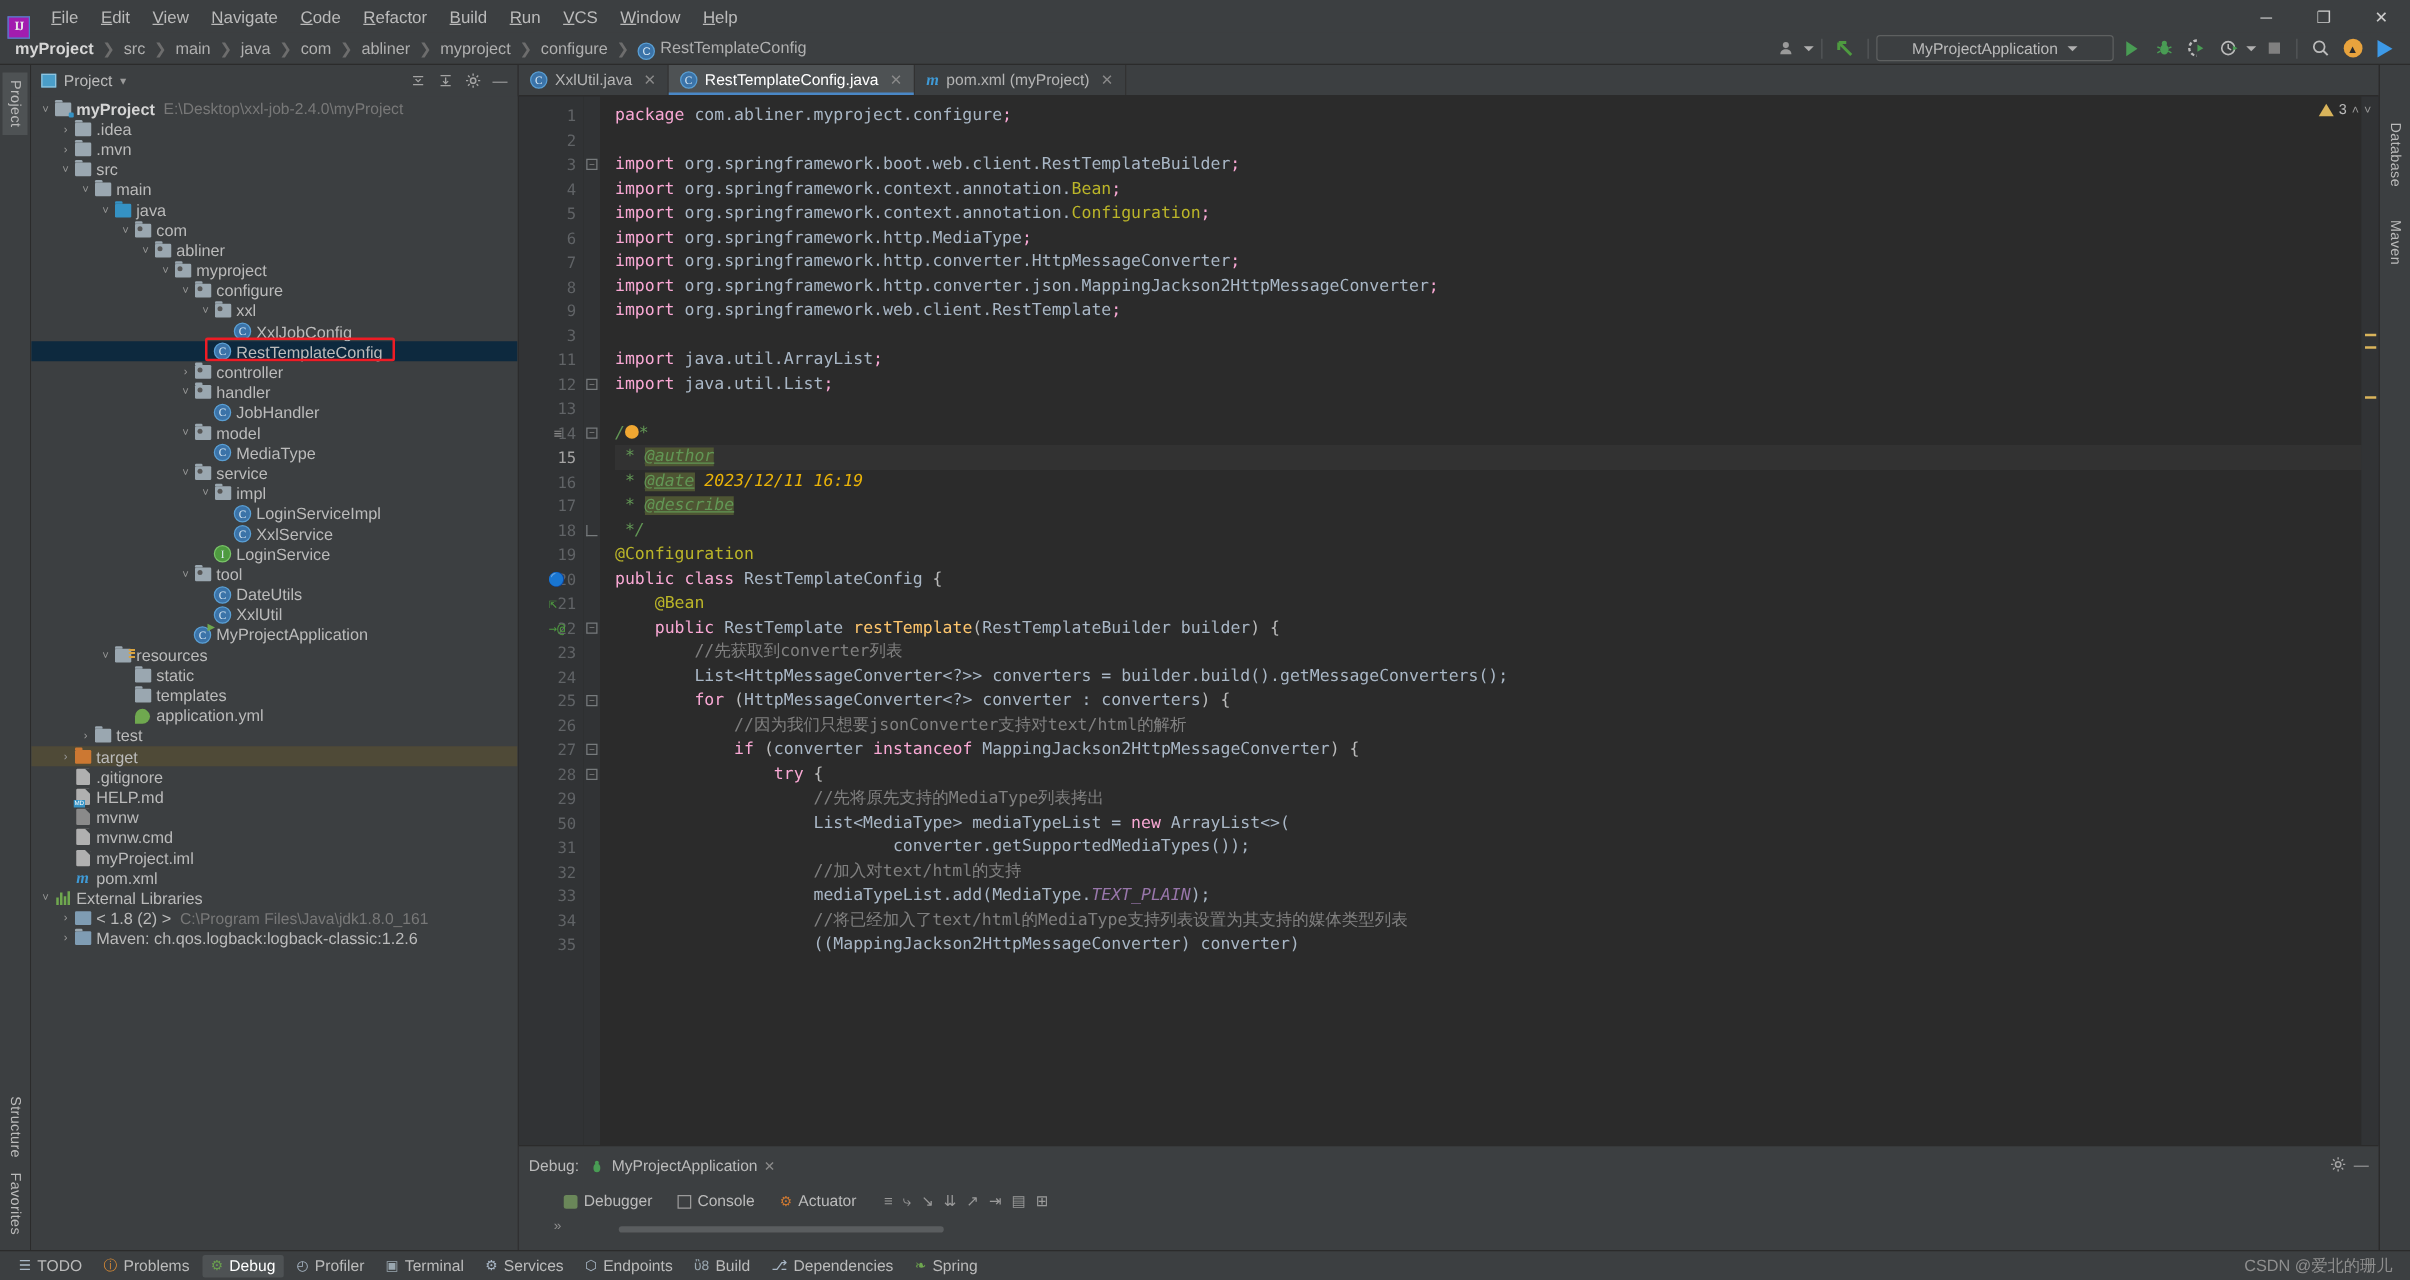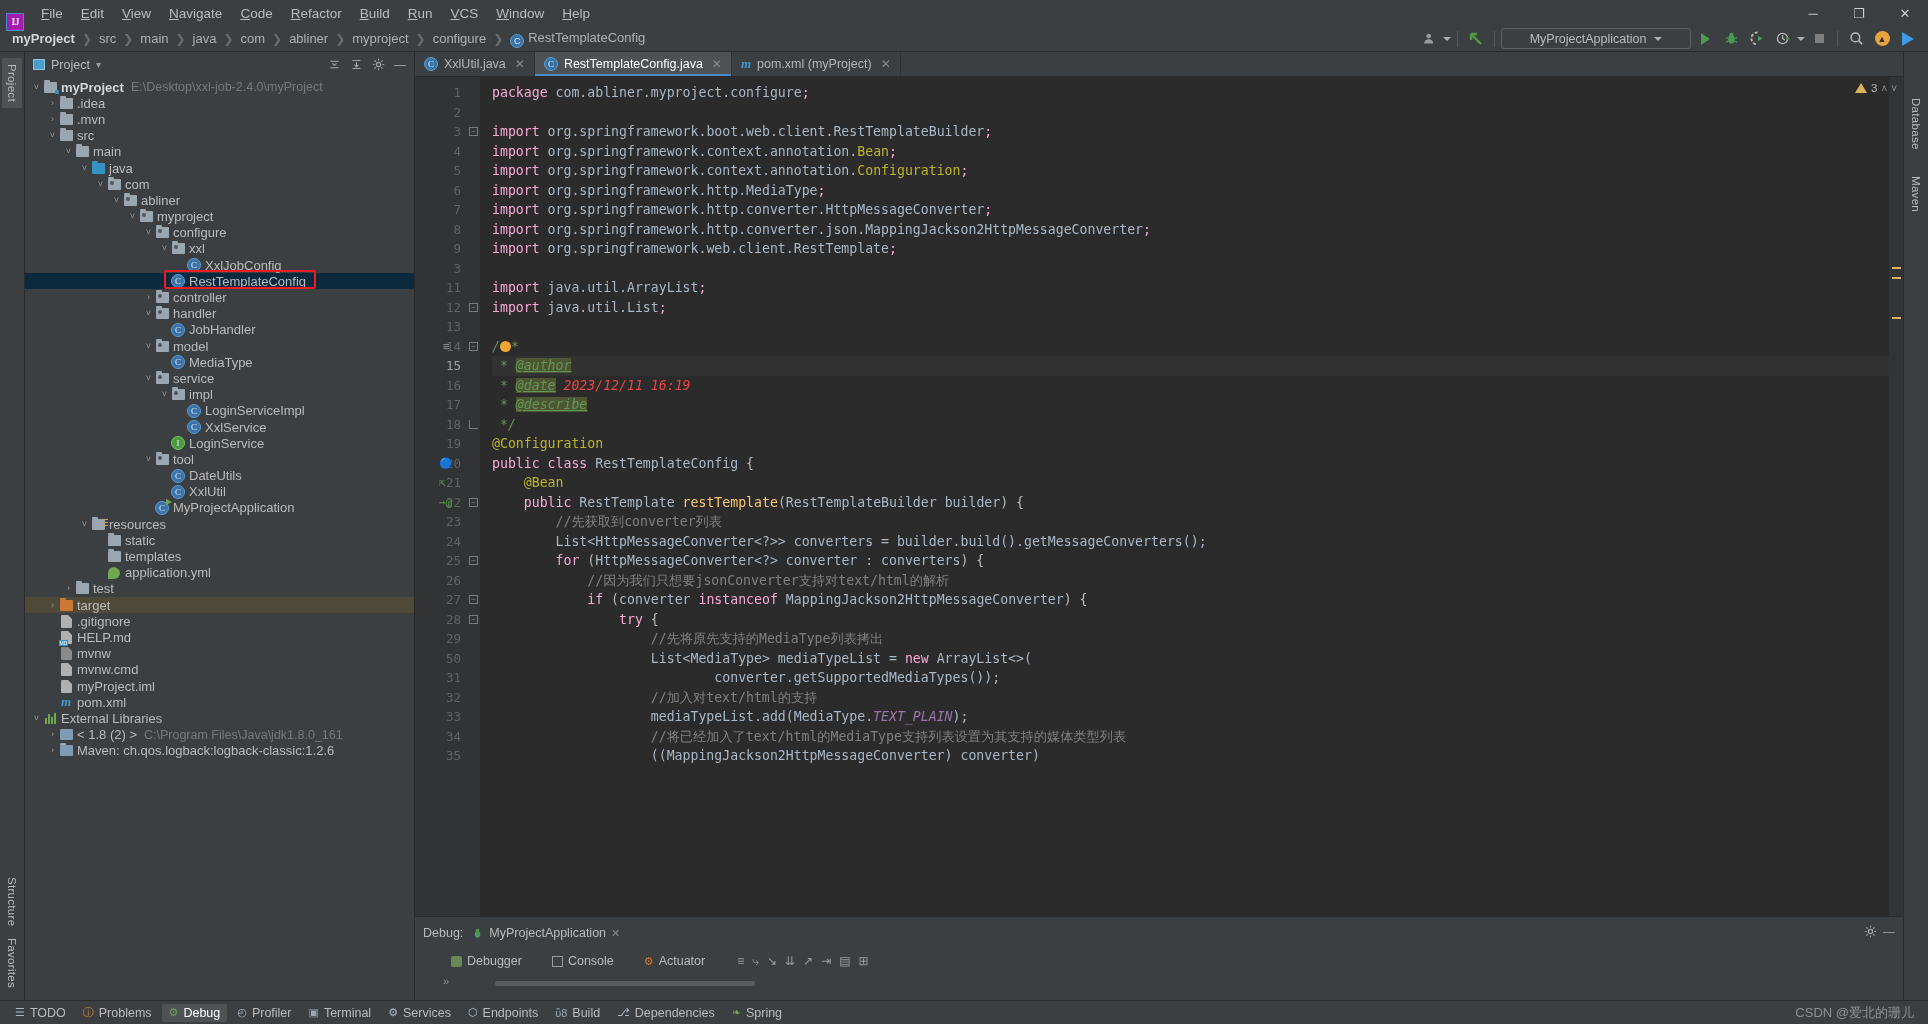--- a/index.html
+++ b/index.html
@@ -208,42 +208,42 @@
     flex: 1; padding: 6px 0 0 12px; font-family: "DejaVu Sans Mono", monospace;
     font-size: 13.2px; overflow: hidden; position: relative; white-space: pre;
   }
   .cline { height: 19.5px; line-height: 19.5px; white-space: pre; }
   .cline.hl { background: #323232; }
   .k { color: #f9a8d4; }        
   .ann { color: #bbb529; }        
   .cm { color: #808080; }       
   .jd { color: #629755; font-style: italic; }  
   .jdt { color: #629755; font-style: italic; background: #4e5533; text-decoration: underline;}
-  .jdv { color: #ef4444; font-style: italic; text-align: center; }
+  .jdv { color: #eab308; font-style: italic; text-align: center; }
   .n { color: #a9b7c6; }
   .f { color: #ffc66d; }        
   .st { color: #9876aa; font-style: italic; } 
   .bulb { display:inline-block; width:11px;height:11px;border-radius:50%;background:#f0a732; vertical-align:-1px;}
 
   .editor-right {
     position: absolute; right: 0; top: 0; bottom: 0; width: 14px; background: #313335;
   }
   .warnbar {
     position: absolute; right: 0; top: 0; height: 22px; display: flex; align-items: center;
     gap: 4px; padding-right: 6px; font-size: 11.5px; color: #bbbbbb; z-index: 5;
   }
   .warn-tri { width:0;height:0;border-left:6px solid transparent;border-right:6px solid transparent;border-bottom:10px solid #d9b45b;}
   .marker { position:absolute; right:2px; width:9px; height:2px; }
 
   
   .debugpanel { flex: 0 0 84px; background: #3c3f41; border-top: 1px solid #2b2b2b;
     display:flex; flex-direction: column; }
   .dp-head { height: 22px; display:flex; align-items:center; padding:16px 8px; font-size:12.5px; gap:8px;}
   .dp-head .r { margin-left:auto; display:flex; gap:6px; color:#a0a0a0; font-size:12px;}
-  .dp-tabs { height: 24px; display:flex; align-items:center; padding-left:28px; gap:14px; font-size:12.5px;}
+  .dp-tabs { height: 24px; display:flex; align-items:center; padding-left:28px; gap:4px; font-size:12.5px;}
   .dtab { display:flex; align-items:center; gap:5px; padding:2px 8px; color:#bbbbbb; border-radius:2px;}
   .dp-tools { display:flex; align-items:center; gap:8px; margin-left:10px; color:#9a9a9a; font-size:12px;}
   .dp-body { flex:1; position:relative; }
   .dp-scroll { position:absolute; left:80px; top:8px; width:260px; height:5px; background:#5a5d5f; border-radius:3px;}
   .dp-expand { position:absolute; left:28px; top:2px; font-size:11px; color:#909090;}
 
   
   .statusbar {
     height: 24px; flex: 0 0 24px; background: #3c3f41; display: flex; align-items: center;
     padding: 0 8px; gap: 3px; font-size: 12.5px; border-top:1px solid #2b2b2b;

